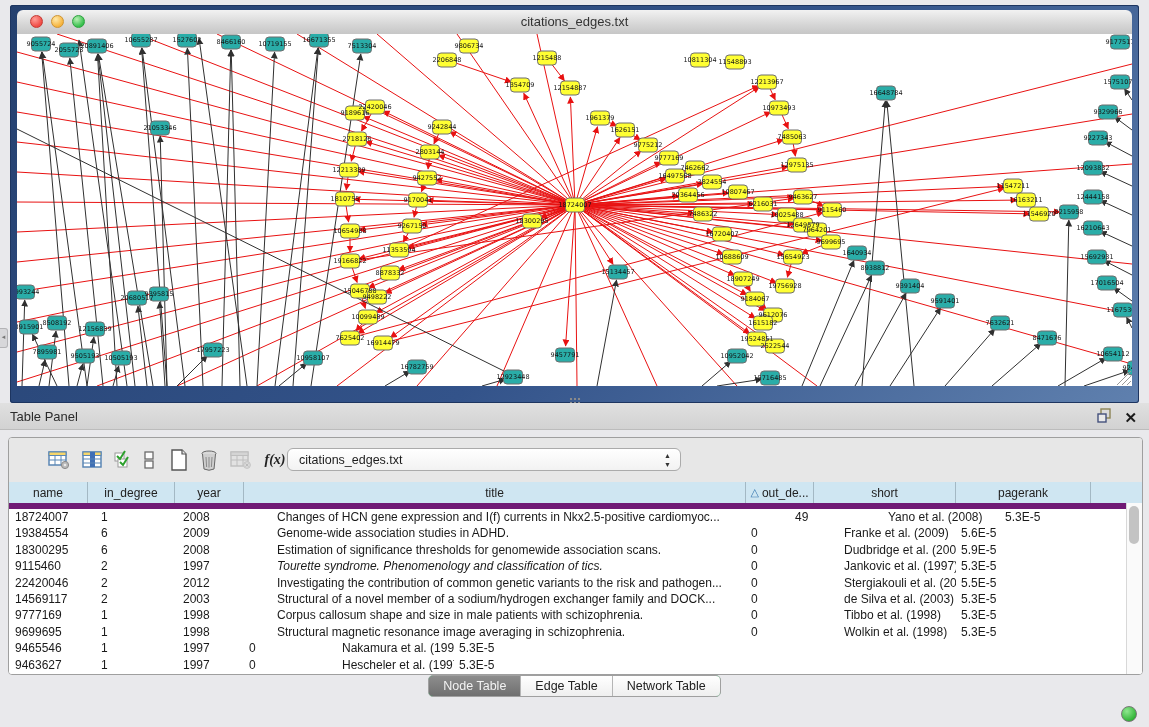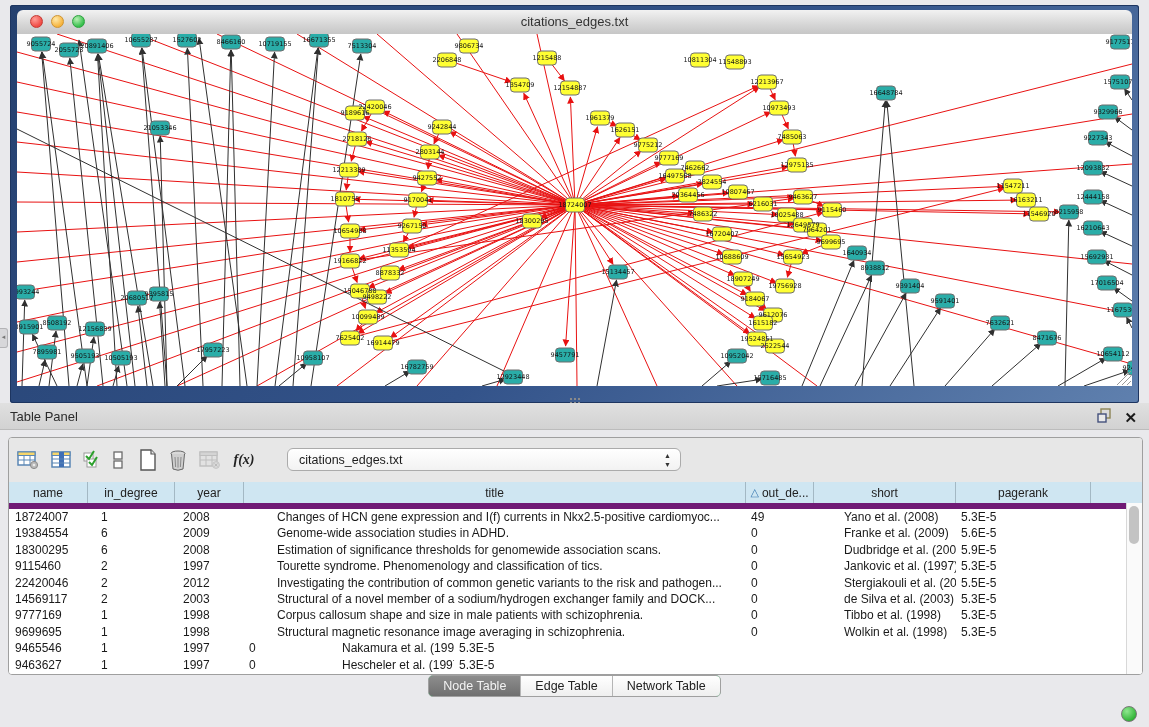--- a/index.html
+++ b/index.html
@@ -34,21 +34,21 @@
   .panel-bar{position:absolute;left:0;top:403px;width:100%;height:26px;
     background:linear-gradient(#e0e0e0,#d2d2d2);border-bottom:1px solid #bcbcbc;}
   .panel-title{position:absolute;left:10px;top:6px;font-size:13px;color:#2b2b2b;}
   .panel-bar-icons{position:absolute;right:12px;top:5px;display:flex;gap:12px;align-items:center;}
   .close-x{font-size:15px;font-weight:bold;color:#1a1a1a;line-height:16px;cursor:default;}
 
   .panel-box{position:absolute;left:8px;top:437px;width:1133px;height:236px;
     background:#ffffff;border:1px solid #9f9f9f;border-radius:4px;overflow:hidden;
     display:flex;flex-direction:column;}
   .toolbar{height:44px;background:#e7e7e7;position:relative;flex:none;}
-  .tb-icon{position:absolute;top:9px;width:26px;height:26px;display:flex;align-items:center;justify-content:center;}
+  .tb-icon{position:absolute;top:9px;width:26px;height:26px;display:flex;align-items:center;justify-content:center;margin-left:31px;}
   .fx{font-family:"Liberation Serif",serif;font-style:italic;font-weight:bold;font-size:14px;color:#222;}
   .combo{position:absolute;left:278px;top:10px;width:394px;height:23px;background:linear-gradient(#ffffff,#f2f2f2);
     border:1px solid #ababab;border-radius:6px;box-sizing:border-box;}
   .combo-text{position:absolute;left:11px;top:4px;font-size:12.5px;color:#1c1c1c;}
   .combo-arrows{position:absolute;right:9px;top:2px;font-size:7px;color:#333;line-height:9px;text-align:center;}
 
   .thead{height:21px;display:flex;background:#cfe6f2;border-bottom:6px solid #701a75;flex:none;}
   .th{box-sizing:border-box;border-right:1px solid #a3b8c4;font-size:12px;color:#222;
     display:flex;align-items:center;justify-content:center;overflow:hidden;white-space:nowrap;}
   .th .sortg{color:#3b7ab2;margin-right:3px;font-size:11px;}
@@ -597,21 +597,21 @@
         <div class="th" style="width: 68px;"><span class="sortg">△</span>out_de...</div>
         <div class="th" style="width: 142px;">short</div>
         <div class="th" style="width: 135px;">pagerank</div>
       </div>
     <div class="tbody" id="tbody">
         <div class="tr">
           <div class="td" style="width: 79px; padding-left: 6px;">18724007</div>
           <div class="td" style="width: 87px; padding-left: 13px;">1</div>
           <div class="td" style="width: 69px; padding-left: 8px;">2008</div>
           <div class="td" style="width: 502px; padding-left: 33px;">Changes of HCN gene expression and I(f) currents in Nkx2.5-positive cardiomyoc...</div>
-          <div class="td" style="width: 68px; padding-left: 5px;">49</div>
+          <div class="td" style="width: 68px; padding-left: 5px; margin-left: 44px;">49</div>
           <div class="td" style="width: 142px; padding-left: 30px;">Yano et al. (2008)</div>
           <div class="td" style="width: 135px; padding-left: 5px;">5.3E-5</div>
         </div>
         <div class="tr">
           <div class="td" style="width: 79px; padding-left: 6px;">19384554</div>
           <div class="td" style="width: 87px; padding-left: 13px;">6</div>
           <div class="td" style="width: 69px; padding-left: 8px;">2009</div>
           <div class="td" style="width: 502px; padding-left: 33px;">Genome-wide association studies in ADHD.</div>
           <div class="td" style="width: 68px; padding-left: 5px;">0</div>
           <div class="td" style="width: 142px; padding-left: 30px;">Franke et al. (2009)</div>
@@ -623,21 +623,21 @@
           <div class="td" style="width: 69px; padding-left: 8px;">2008</div>
           <div class="td" style="width: 502px; padding-left: 33px;">Estimation of significance thresholds for genomewide association scans.</div>
           <div class="td" style="width: 68px; padding-left: 5px;">0</div>
           <div class="td" style="width: 142px; padding-left: 30px;">Dudbridge et al. (2008)</div>
           <div class="td" style="width: 135px; padding-left: 5px;">5.9E-5</div>
         </div>
         <div class="tr">
           <div class="td" style="width: 79px; padding-left: 6px;">9115460</div>
           <div class="td" style="width: 87px; padding-left: 13px;">2</div>
           <div class="td" style="width: 69px; padding-left: 8px;">1997</div>
-          <div class="td" style="width: 502px; padding-left: 33px;">Tourette syndrome. Phenomenology and classification of tics.</div>
+          <div class="td" style="width: 502px; padding-left: 33px; font-style: italic;">Tourette syndrome. Phenomenology and classification of tics.</div>
           <div class="td" style="width: 68px; padding-left: 5px;">0</div>
           <div class="td" style="width: 142px; padding-left: 30px;">Jankovic et al. (1997)</div>
           <div class="td" style="width: 135px; padding-left: 5px;">5.3E-5</div>
         </div>
         <div class="tr">
           <div class="td" style="width: 79px; padding-left: 6px;">22420046</div>
           <div class="td" style="width: 87px; padding-left: 13px;">2</div>
           <div class="td" style="width: 69px; padding-left: 8px;">2012</div>
           <div class="td" style="width: 502px; padding-left: 33px;">Investigating the contribution of common genetic variants to the risk and pathogen...</div>
           <div class="td" style="width: 68px; padding-left: 5px;">0</div>

